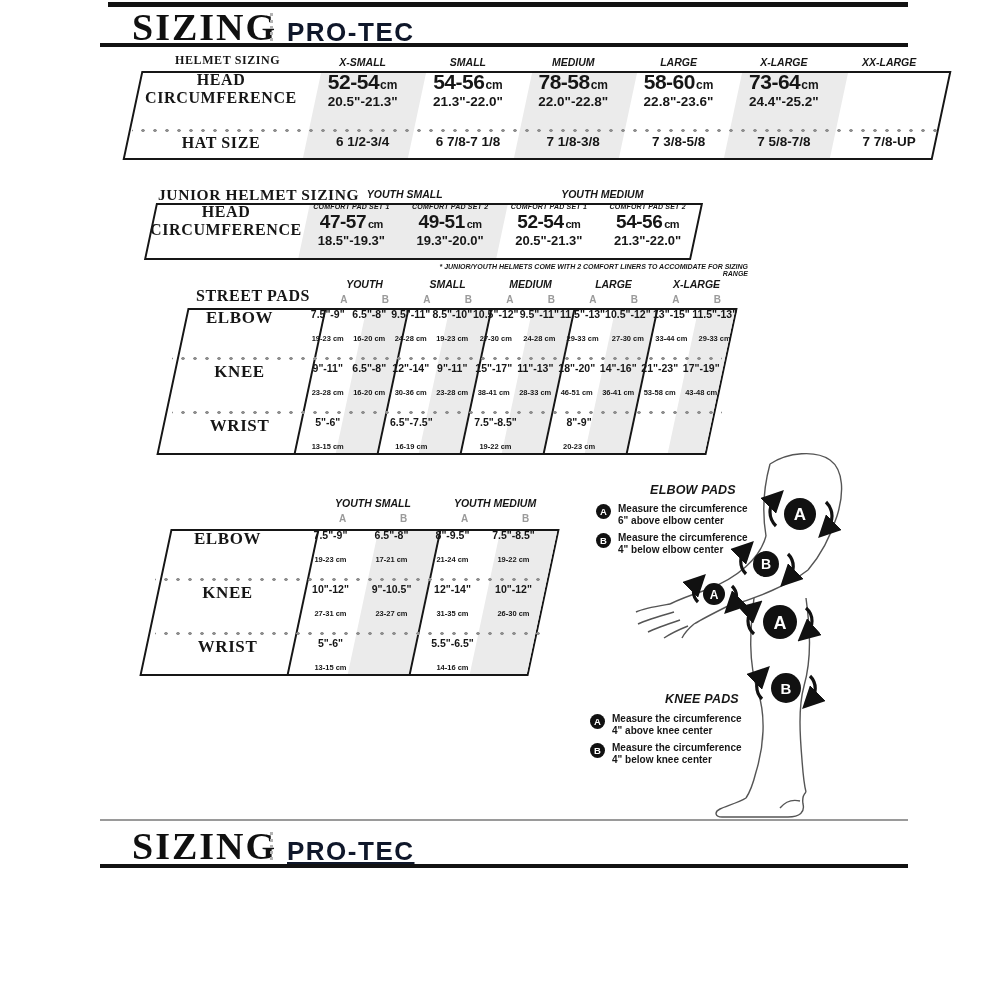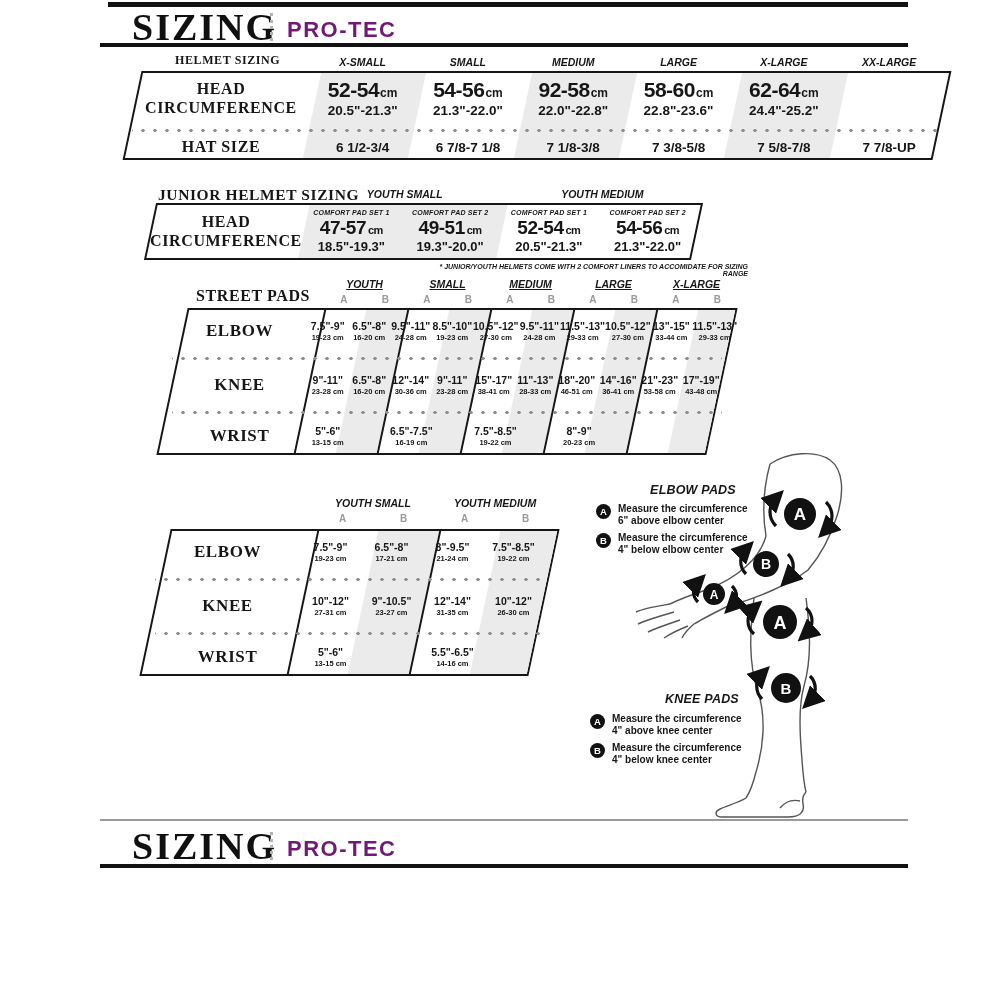--- a/index.html
+++ b/index.html
@@ -2,52 +2,52 @@
 <html><head>
 <meta charset="utf-8">
 <style>
   html,body{margin:0;padding:0;background:#fff;}
   #page{position:relative;width:1000px;height:1000px;background:#fff;overflow:hidden;
         font-family:"Liberation Sans",sans-serif;color:#161616;}
   .abs{position:absolute;}
   .condi{font-style:italic;font-weight:700;}
   .rule{background:#121212;}
   .wordmark{font-family:"Liberation Serif",serif;font-weight:700;font-size:38px;letter-spacing:2px;color:#101010;}
-  .brand{font-weight:700;font-size:22px;letter-spacing:1.5px;color:#701a75;}
+  .brand{font-weight:700;font-size:26px;letter-spacing:1.5px;color:#0f172a;text-decoration:underline;}
   .vdots{border-left:3px dotted #b3b3b3;width:0;}
 
   
   .ptable{position:absolute;}
   .skewbg{position:absolute;left:0;top:0;right:0;bottom:0;transform:skewX(-12deg);
           border:2px solid #161616;background:#fff;overflow:hidden;box-sizing:border-box;}
   .band{position:absolute;top:0;bottom:0;background:#ebebeb;}
   .vline{position:absolute;top:0;bottom:0;width:1.5px;background:#161616;}
   .overlay{position:absolute;left:0;top:0;right:0;bottom:0;display:flex;flex-direction:column;}
-  .trow{display:flex;align-items:center;}
+  .trow{display:flex;align-items:flex-start;}
   .dotrow{background-image:radial-gradient(circle,#8f8f8f 1.5px,transparent 1.9px);
           background-size:12px 7px;background-repeat:repeat-x;background-position:5px center;}
   .cell{text-align:center;}
 
   .ht-label{flex:0 0 178px;} .ht-col{flex:0 0 105.3px;}
   .jh-label{flex:0 0 152px;} .jh-col{flex:0 0 98.75px;}
   .sp-label{flex:0 0 135px;} .sp-col{flex:0 0 41.5px;}
   .js-label{flex:0 0 145px;} .js-col{flex:0 0 61px;}
 
   .rowlabel{font-family:"Liberation Serif",serif;font-weight:700;font-size:17px;
             letter-spacing:.6px;text-align:center;line-height:1.15;}
   .big{font-weight:700;font-size:21px;letter-spacing:-.5px;line-height:1.05;}
   .unit{font-size:12px;letter-spacing:0;margin-left:1px;}
   .inch{font-weight:700;font-size:13.5px;margin-top:1px;}
   .hatv{font-weight:700;font-size:13.5px;}
   .jbig{font-weight:700;font-size:19px;letter-spacing:-.5px;line-height:1.05;}
   .junit{font-size:11px;margin-left:2px;}
   .jinch{font-weight:700;font-size:13px;margin-top:1px;}
   .setlbl{font-style:italic;font-weight:700;font-size:7px;letter-spacing:.2px;margin-bottom:2px;}
   .sin{font-weight:700;font-size:10.5px;}
-  .scm{font-weight:700;font-size:7.5px;margin-top:1px;}
+  .scm{font-weight:700;font-size:7.5px;margin-top:14px;}
   .ghdr{font-style:italic;font-weight:700;font-size:10.5px;text-align:center;}
   .abhdr{font-weight:700;font-size:10px;color:#9a9a9a;text-align:center;}
   .hgrid{display:flex;}
   .sect-title{font-family:"Liberation Serif",serif;font-weight:700;font-size:16px;letter-spacing:.6px;}
 
   .diag-title{font-style:italic;font-weight:700;font-size:12.5px;text-align:center;letter-spacing:.2px;}
   .bullets{display:flex;flex-direction:column;gap:6px;}
   .brow{display:flex;gap:7px;align-items:flex-start;}
   .abdot{flex:0 0 15px;width:15px;height:15px;border-radius:50%;background:#111;color:#fff;
          font-weight:700;font-size:9.5px;display:flex;align-items:center;justify-content:center;margin-top:1px;}
@@ -89,29 +89,29 @@
         </div>
         <div class="ht-col cell">
           <div class="big"><span>52-54</span><span class="unit">cm</span></div>
           <div class="inch">20.5"-21.3"</div>
         </div>
         <div class="ht-col cell">
           <div class="big"><span>54-56</span><span class="unit">cm</span></div>
           <div class="inch">21.3"-22.0"</div>
         </div>
         <div class="ht-col cell">
-          <div class="big"><span>92-58</span><span class="unit">cm</span></div>
+          <div class="big"><span>78-58</span><span class="unit">cm</span></div>
           <div class="inch">22.0"-22.8"</div>
         </div>
         <div class="ht-col cell">
           <div class="big"><span>58-60</span><span class="unit">cm</span></div>
           <div class="inch">22.8"-23.6"</div>
         </div>
         <div class="ht-col cell">
-          <div class="big"><span>62-64</span><span class="unit">cm</span></div>
+          <div class="big"><span>73-64</span><span class="unit">cm</span></div>
           <div class="inch">24.4"-25.2"</div>
         </div>
       </div>
       <div class="dotrow" style="height:8px;"></div>
       <div class="trow" style="height:26px;">
         <div class="ht-label rowlabel" style="font-size:16px;">HAT SIZE</div>
         <div class="ht-col cell hatv">6 1/2-3/4</div>
         <div class="ht-col cell hatv">6 7/8-7 1/8</div>
         <div class="ht-col cell hatv">7 1/8-3/8</div>
         <div class="ht-col cell hatv">7 3/8-5/8</div>
@@ -156,21 +156,21 @@
           <div class="setlbl">COMFORT PAD SET 2</div>
           <div class="jbig"><span>54-56</span><span class="junit">cm</span></div>
           <div class="jinch">21.3"-22.0"</div>
         </div>
       </div>
     </div>
   </div>
   <div class="abs condi" style="left:413px;top:263px;width:335px;font-size:7px;text-align:right;">* JUNIOR/YOUTH HELMETS COME WITH 2 COMFORT LINERS TO ACCOMIDATE FOR SIZING RANGE</div>
 
   <div class="abs sect-title" style="left:196px;top:287px;">STREET PADS</div>
-  <div class="abs hgrid" style="left:323px;top:278px;text-decoration:underline;">
+  <div class="abs hgrid" style="left:323px;top:278px;">
     <div class="ghdr" style="flex:0 0 83px;">YOUTH</div>
     <div class="ghdr" style="flex:0 0 83px;">SMALL</div>
     <div class="ghdr" style="flex:0 0 83px;">MEDIUM</div>
     <div class="ghdr" style="flex:0 0 83px;">LARGE</div>
     <div class="ghdr" style="flex:0 0 83px;">X-LARGE</div>
   </div>
   <div class="abs hgrid" style="left:323px;top:294px;">
     <div class="abhdr" style="flex:0 0 41.5px;">A</div>
     <div class="abhdr" style="flex:0 0 41.5px;">B</div>
     <div class="abhdr" style="flex:0 0 41.5px;">A</div>

